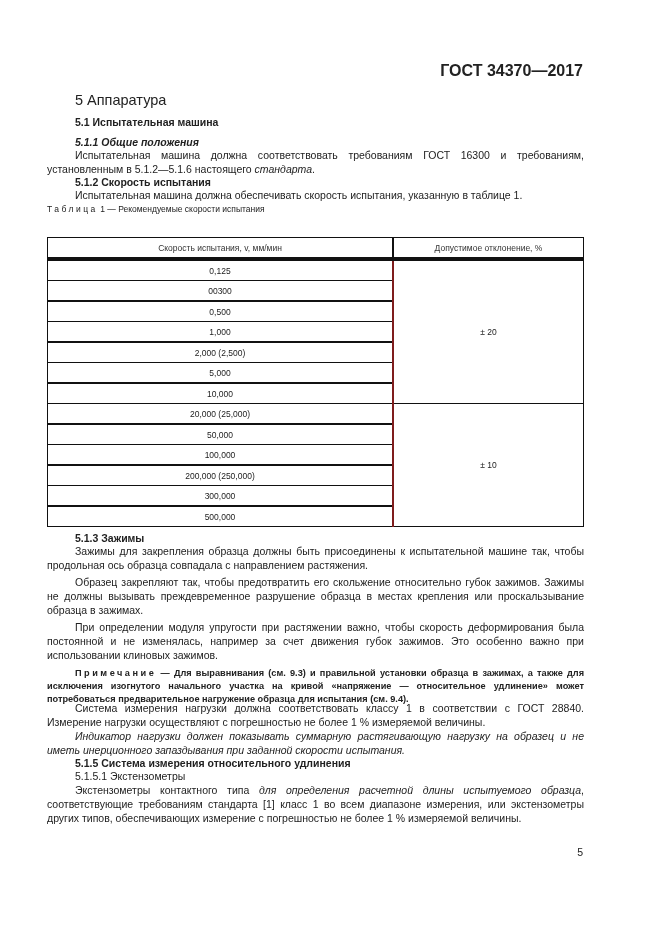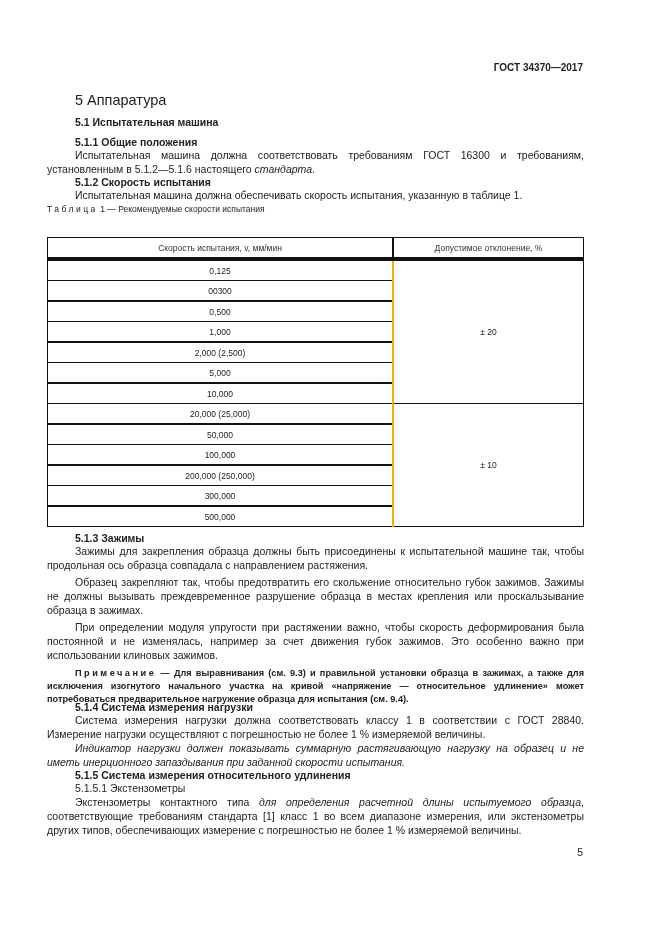--- a/index.html
+++ b/index.html
@@ -1,48 +1,48 @@
 <!DOCTYPE html>
 <html><head>
 <meta charset="utf-8">
 <style>
   html, body { margin:0; padding:0; background:#fff; }
   body { width:661px; height:935px; position:relative; overflow:hidden;
          font-family:"Liberation Sans", sans-serif; color:#222; }
   .abs { position:absolute; }
-  .doc-code { right:78px; top:62px; font-weight:bold; font-size:10px; }
+  .doc-code { right:78px; top:62px; font-weight:bold; font-size:16px; }
   .h1 { left:75px; top:92px; font-weight:normal; font-size:14.5px; }
   .h2 { left:75px; top:116px; font-weight:bold; font-size:10.5px; }
   .h3 { font-weight:bold; font-size:10.5px; }
   .p { font-size:10.5px; line-height:14px; text-align:justify; }
   .indent { text-indent:28px; }
   .block { left:47px; width:537px; }
   .caption { left:47px; top:204px; font-size:8.5px; }
   .spaced { letter-spacing:2.5px; }
   table { position:absolute; left:47px; top:237px; width:537px; border-collapse:collapse; }
   td, th { border:1px solid #111; font-size:8.5px; text-align:center; padding:0; height:19px; font-weight:normal; }
   th { height:19px; color:#333; }
   thead th { border-bottom:4px solid #111; }
   td.col1 { width:344px; }
   td.thick-top { border-top:2px solid #111; }
-  td.col2 { border-left:2px solid #eab308; }
+  td.col2 { border-left:2px solid #7f1d1d; }
   .note { font-size:9.2px; line-height:13px; }
   .page-num { right:78px; top:846px; font-size:10.5px; }
   i { font-style:italic; }
 </style>
 </head>
 <body>
 
 <div class="abs doc-code">ГОСТ 34370—2017</div>
 
 <div class="abs h1">5 Аппаратура</div>
 <div class="abs h2">5.1 Испытательная машина</div>
 
 <div class="abs block" style="top:136px;">
-  <div class="h3" style="padding-left:28px;">5.1.1 Общие положения</div>
+  <div class="h3" style="padding-left:28px;font-style:italic;">5.1.1 Общие положения</div>
   <div class="p indent"><span>Испытательная машина должна соответствовать требованиям ГОСТ 16300 и требованиям, установленным в 5.1.2—5.1.6 настоящего </span><i>стандарта</i><span>.</span></div>
   <div class="h3" style="padding-left:28px;">5.1.2 Скорость испытания</div>
   <div class="p indent">Испытательная машина должна обеспечивать скорость испытания, указанную в таблице 1.</div>
 </div>
 
 <div class="abs caption"><span class="spaced">Таблица</span><span> 1 — Рекомендуемые скорости испытания</span></div>
 
 <table>
   <thead>
     <tr>
@@ -97,21 +97,20 @@
 
 <div class="abs block" style="top:532px;">
   <div class="h3" style="padding-left:28px;">5.1.3 Зажимы</div>
   <div class="p indent" style="margin-bottom:3px;">Зажимы для закрепления образца должны быть присоединены к испытательной машине так, чтобы продольная ось образца совпадала с направлением растяжения.</div>
   <div class="p indent" style="margin-bottom:3px;">Образец закрепляют так, чтобы предотвратить его скольжение относительно губок зажимов. Зажимы не должны вызывать преждевременное разрушение образца в местах крепления или проскальзывание образца в зажимах.</div>
   <div class="p indent" style="margin-bottom:5px;">При определении модуля упругости при растяжении важно, чтобы скорость деформирования была постоянной и не изменялась, например за счет движения губок зажимов. Это особенно важно при использовании клиновых зажимов.</div>
   <div class="note indent" style="text-align:justify;font-weight:bold;"><span class="spaced">Примечание</span><span> — Для выравнивания (см. 9.3) и правильной установки образца в зажимах, а также для исключения изогнутого начального участка на кривой «напряжение — относительное удлинение» может потребоваться предварительное нагружение образца для испытания (см. 9.4).</span></div>
 </div>
 
 <div class="abs block" style="top:701px;">
-  <div class="h3" style="padding-left:28px;">5.1.4 Система измерения нагрузки</div>
   <div class="p indent">Система измерения нагрузки должна соответствовать классу 1 в соответствии с ГОСТ 28840. Измерение нагрузки осуществляют с погрешностью не более 1 % измеряемой величины.</div>
   <div class="p indent"><i>Индикатор нагрузки должен показывать суммарную растягивающую нагрузку на образец и не иметь инерционного запаздывания при заданной скорости испытания.</i></div>
   <div class="h3" style="padding-left:28px;">5.1.5 Система измерения относительного удлинения</div>
   <div class="p" style="padding-left:28px;">5.1.5.1 Экстензометры</div>
   <div class="p indent"><span>Экстензометры контактного типа </span><i>для определения расчетной длины испытуемого образца</i><span>, соответствующие требованиям стандарта [1] класс 1 во всем диапазоне измерения, или экстензометры других типов, обеспечивающих измерение с погрешностью не более 1 % измеряемой величины.</span></div>
 </div>
 
 <div class="abs page-num">5</div>
 
 </body></html>

